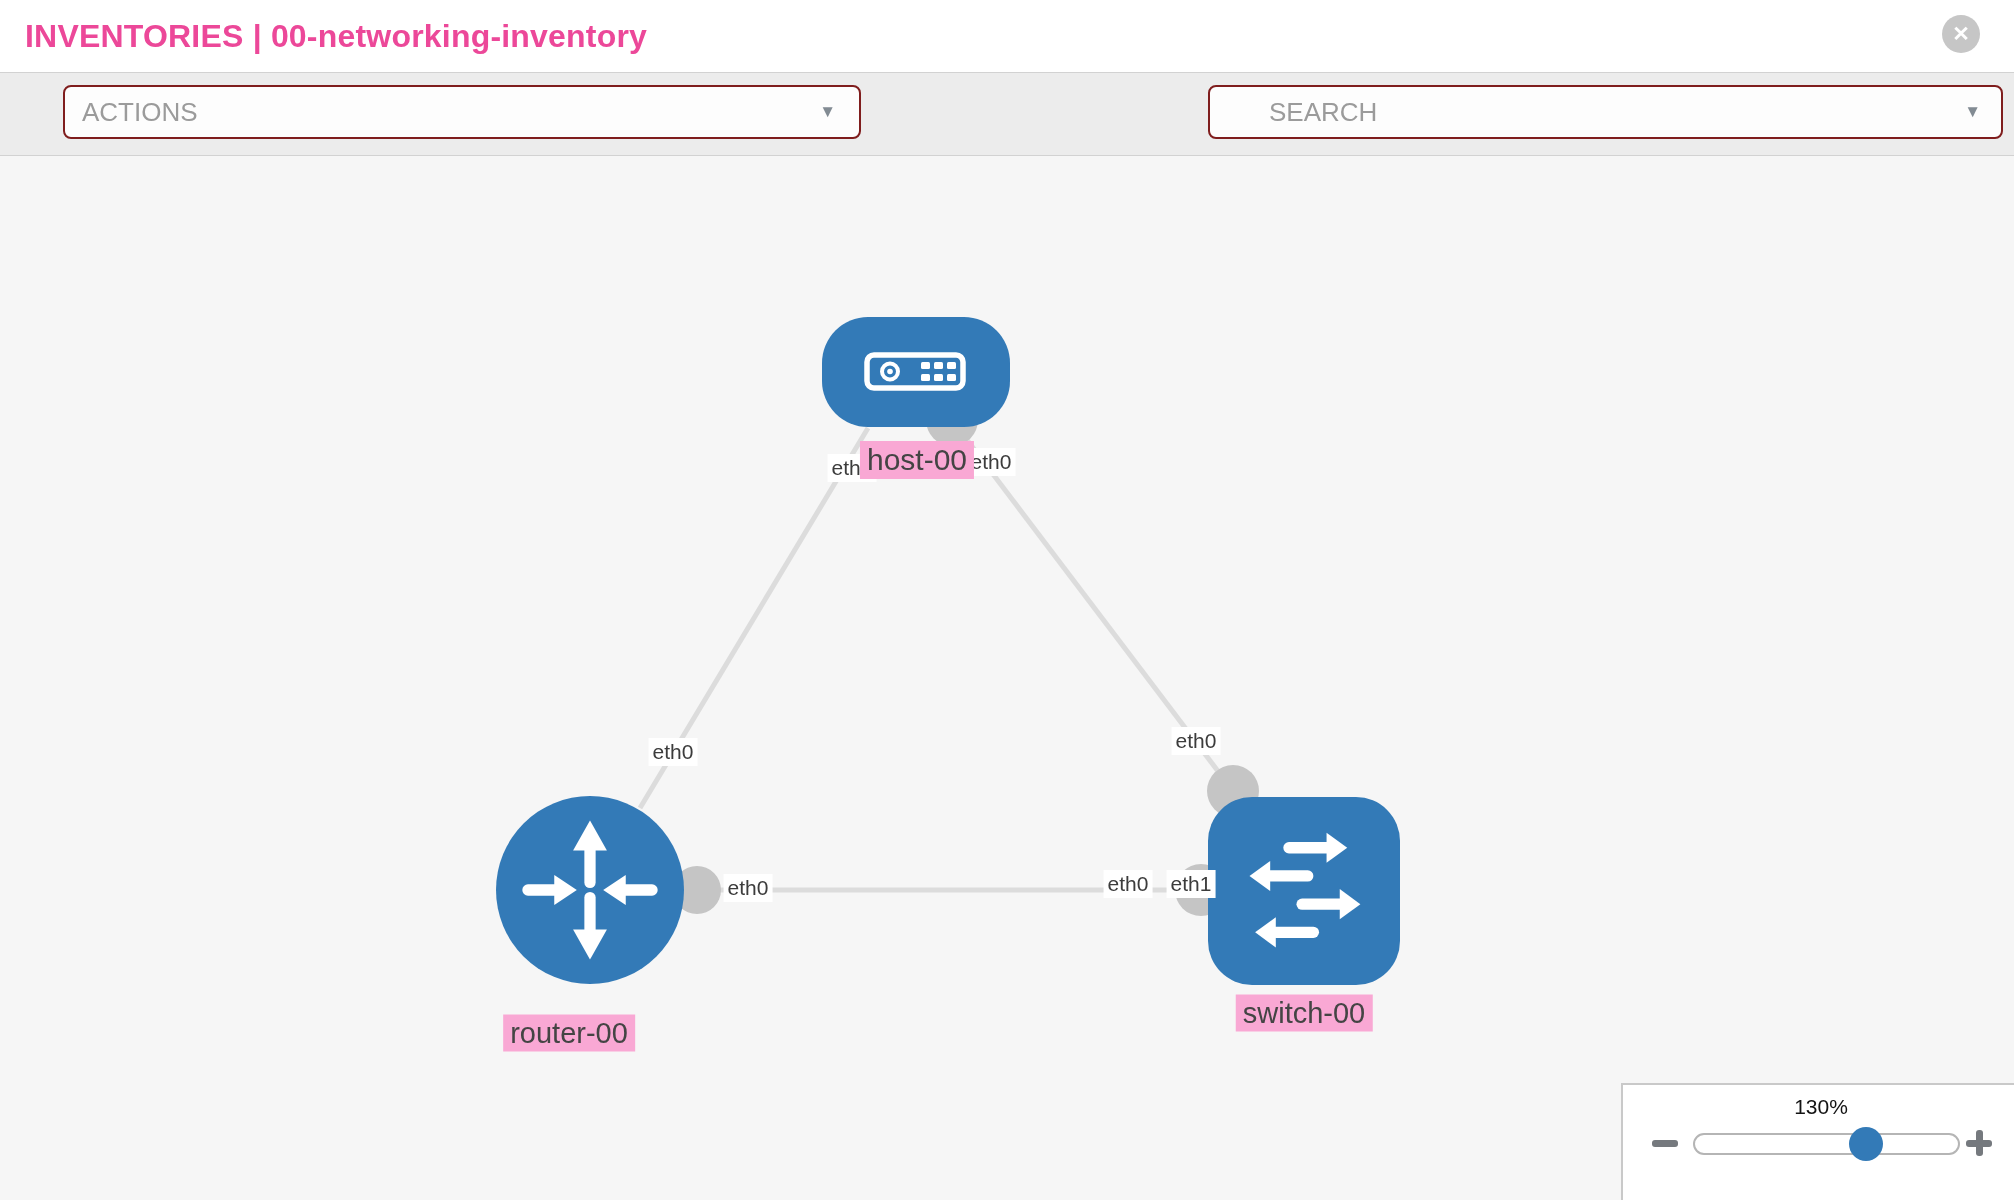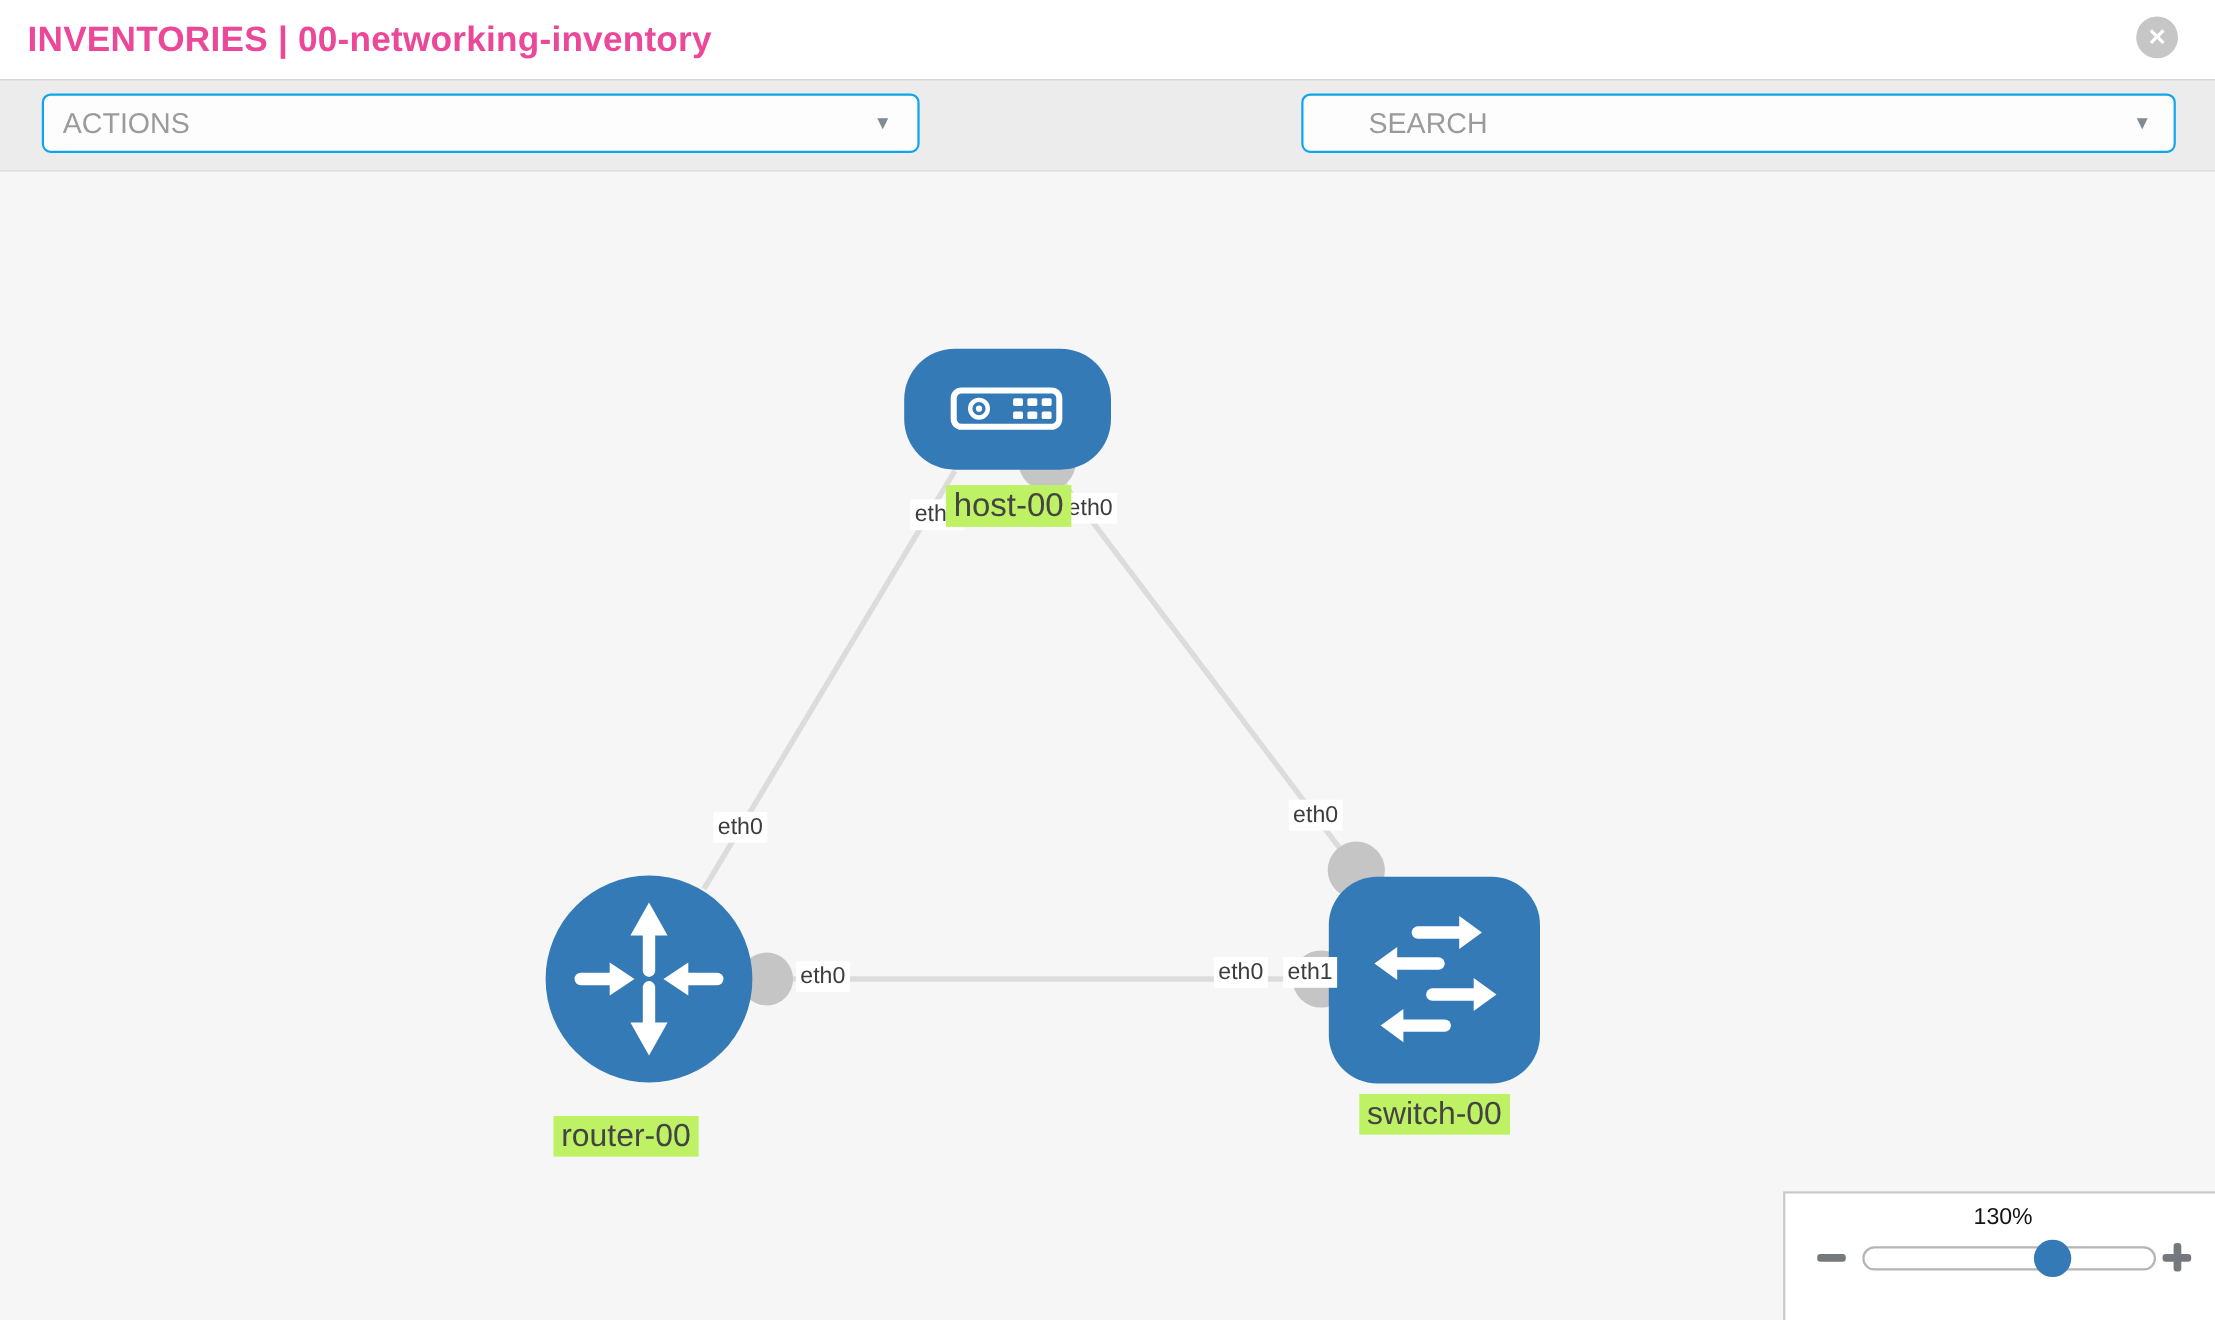--- a/index.html
+++ b/index.html
@@ -10,22 +10,22 @@
   .header{position:absolute;left:0;top:0;width:100%;height:72px;background:#fff;}
   .title{position:absolute;left:25px;top:50%;transform:translateY(-50%);
          font-size:32px;font-weight:bold;color:#ec4899;letter-spacing:.2px;text-align:center;}
   .close-btn{position:absolute;left:1942px;top:15px;width:38px;height:38px;border-radius:50%;
          background:#c6c6c6;color:#fff;display:flex;align-items:center;justify-content:center;
          font-size:21px;font-weight:bold;cursor:pointer;}
 
   
   .toolbar{position:absolute;left:0;top:72px;width:100%;height:84px;background:#ececec;
          border-top:1px solid #d2d2d2;border-bottom:1px solid #d2d2d2;box-sizing:border-box;}
-  .select{position:absolute;top:12px;height:54px;background:#fdfdfd;border:2px solid #0ea5e9;
-         border-radius:8px;box-sizing:border-box;display:flex;align-items:center;cursor:pointer;}
+  .select{position:absolute;top:12px;height:54px;background:#fdfdfd;border:2px solid #7f1d1d;
+         border-radius:8px;box-sizing:border-box;display:flex;align-items:center;cursor:pointer;margin-left:25px;}
   .select .sel-label{font-size:26px;color:#9b9b9b;padding-left:17px;}
   .select .caret{position:absolute;top:50%;transform:translateY(-50%);font-size:17px;color:#828b93;}
   .actions-select{left:38px;width:798px;}
   .actions-select .caret{right:23px;}
   .search-select{left:1183px;width:795px;padding-left:42px;}
   .search-select .caret{right:20px;}
   .tool-icon{position:absolute;top:99px;width:36px;height:36px;cursor:pointer;}
   .wrench{left:1042px;}
   .key{left:1115px;}
 
@@ -34,21 +34,21 @@
   .links-svg{position:absolute;left:0;top:0;z-index:1;}
   .node{position:absolute;z-index:2;background:#337ab7;cursor:pointer;}
   .node-host{left:822px;top:161px;width:188px;height:110px;border-radius:46px;}
   .node-router{left:496px;top:640px;width:188px;height:188px;border-radius:50%;}
   .node-switch{left:1208px;top:641px;width:192px;height:188px;border-radius:44px;}
   .node svg{position:absolute;left:0;top:0;width:100%;height:100%;}
 
   .iface-label{position:absolute;transform:translate(-50%,-50%);z-index:3;background:#fff;
          color:#3c3c3c;font-size:21px;padding:2px 4px;white-space:nowrap;}
   .iface-top{z-index:4;margin-left:36px;}
-  .node-label{position:absolute;transform:translate(-50%,-50%);z-index:5;background:#bef264;
+  .node-label{position:absolute;transform:translate(-50%,-50%);z-index:5;background:#f9a8d4;
          color:#444;font-size:29px;padding:2px 7px;white-space:nowrap;}
   .host-label{font-size:30px;}
 
   
   .zoom-panel{position:absolute;left:1621px;top:927px;width:400px;height:300px;background:#fff;
          border:2px solid #c9c9c9;box-sizing:border-box;z-index:6;}
   .zoom-value{position:absolute;left:0;top:10px;width:396px;text-align:center;
          font-size:21px;color:#141414;}
   .zoom-minus{position:absolute;left:29px;top:55px;width:26px;height:7px;border-radius:3px;
          background:#75797e;cursor:pointer;}

